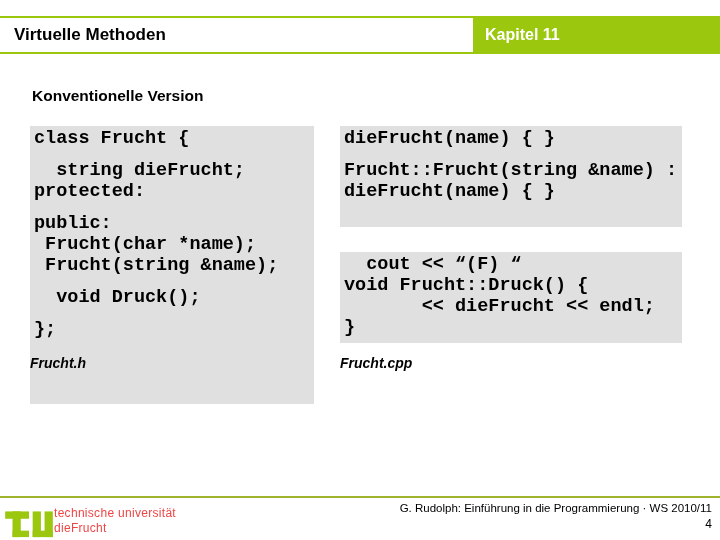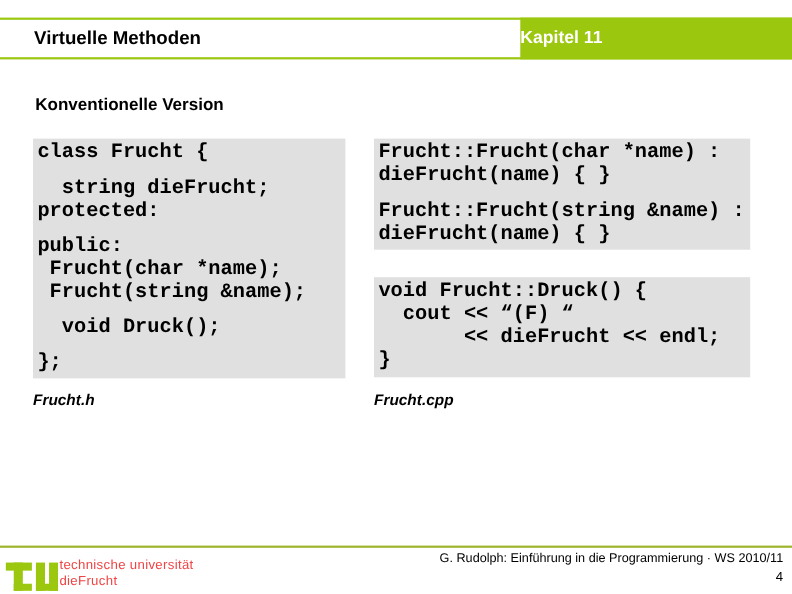--- a/index.html
+++ b/index.html
@@ -5,39 +5,39 @@
   html,body { margin:0; padding:0; background:#ffffff; }
   .slide {
     position:relative; width:720px; height:540px; overflow:hidden;
     background:#ffffff; font-family:"Liberation Sans", sans-serif;
   }
   
   .rule-top    { position:absolute; left:0; top:16px;  width:720px; height:2px; background:var(--accent); }
   .rule-header { position:absolute; left:0; top:52px;  width:720px; height:2px; background:var(--accent); }
   .slide-title {
     position:absolute; left:14px; top:18px; height:34px; display:flex; align-items:center;
-    font-size:17px; font-weight:bold; color:#000;margin-left:17px;
+    font-size:17px; font-weight:bold; color:#000;
   }
   .chapter-bar {
     position:absolute; left:473px; top:16px; width:247px; height:38px;
     background:var(--accent); display:flex; align-items:center;
-    padding-left:0; box-sizing:border-box;
+    padding-left:12px; box-sizing:border-box;
   }
   .chapter-label { color:#ffffff; font-weight:bold; font-size:16px; }
   
   .subtitle { position:absolute; left:32px; top:87px; font-size:15.5px; font-weight:bold; color:#000; }
   
   .code {
     position:absolute; background:var(--codebg); box-sizing:border-box;
     font-family:"Liberation Mono", monospace; font-weight:bold; font-size:18.5px; color:#000;
     padding:2px 4px 4px 4px;
   }
   .code-line { height:21px; line-height:21px; white-space:pre; }
   .code-line.blank { height:11px; }
-  #code-h          { left:30px;  top:126px; width:284px; height:218px; }
+  #code-h          { left:30px;  top:126px; width:284px; height:278px; }
   #code-cpp-top    { left:340px; top:126px; width:342px; height:101px; }
   #code-cpp-bottom { left:340px; top:252px; width:342px; height:91px;  }
   
   .file-label { position:absolute; top:355px; font-size:14px; font-weight:bold; font-style:italic; color:#000; }
   #label-h   { left:30px; }
   #label-cpp { left:340px; }
   
   .footer-rule { position:absolute; left:0; top:496px; width:720px; height:2px; background:var(--rule); }
   .tu-logo { position:absolute; left:5px; top:505px; }
   .univ-name {
@@ -72,30 +72,29 @@
       <div class="code-line">public:</div>
       <div class="code-line"> Frucht(char *name);</div>
       <div class="code-line"> Frucht(string &amp;name);</div>
       <div class="code-line blank"></div>
       <div class="code-line">  void Druck();</div>
       <div class="code-line blank"></div>
       <div class="code-line">};</div>
     </div>
 
   <div class="code" id="code-cpp-top">
-      <div class="code-line">Frucht::Frucht(char *name) :</div>
       <div class="code-line">dieFrucht(name) { }</div>
       <div class="code-line blank"></div>
       <div class="code-line">Frucht::Frucht(string &amp;name) :</div>
       <div class="code-line">dieFrucht(name) { }</div>
     </div>
 
   <div class="code" id="code-cpp-bottom">
+      <div class="code-line">  cout &lt;&lt; “(F) “</div>
       <div class="code-line">void Frucht::Druck() {</div>
-      <div class="code-line">  cout &lt;&lt; “(F) “</div>
       <div class="code-line">       &lt;&lt; dieFrucht &lt;&lt; endl;</div>
       <div class="code-line">}</div>
     </div>
 
   <div class="file-label" id="label-h">Frucht.h</div>
 
   <div class="file-label" id="label-cpp">Frucht.cpp</div>
 
   <div class="footer-rule"></div>
 

